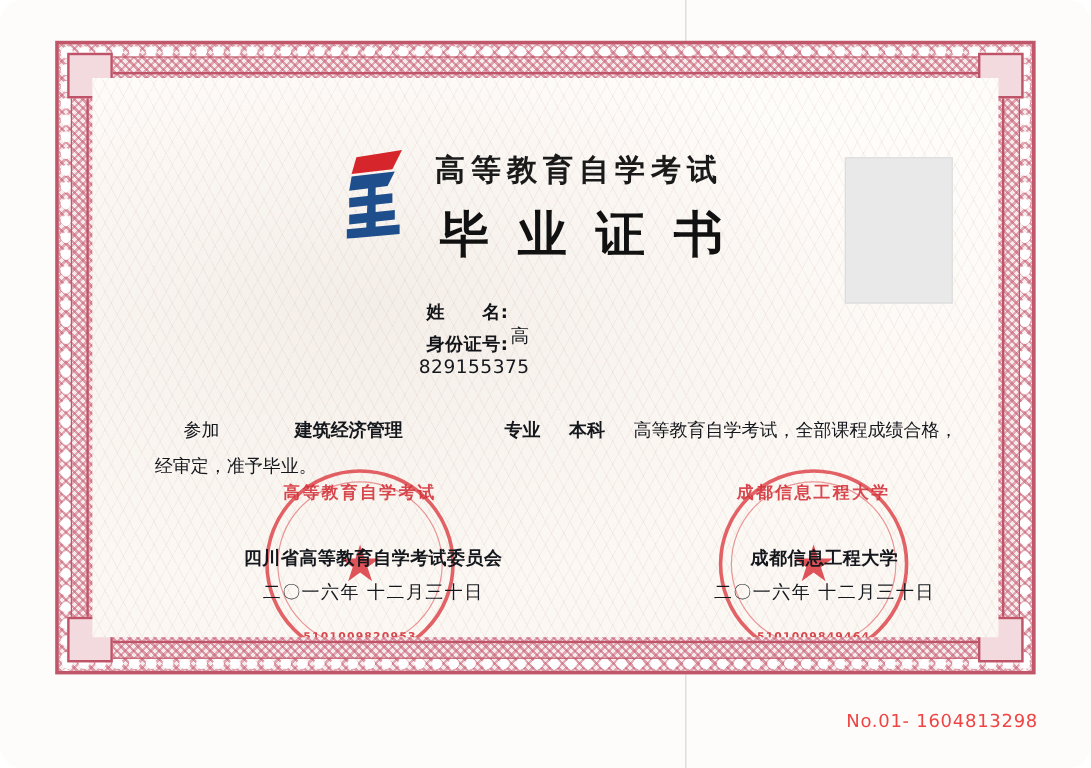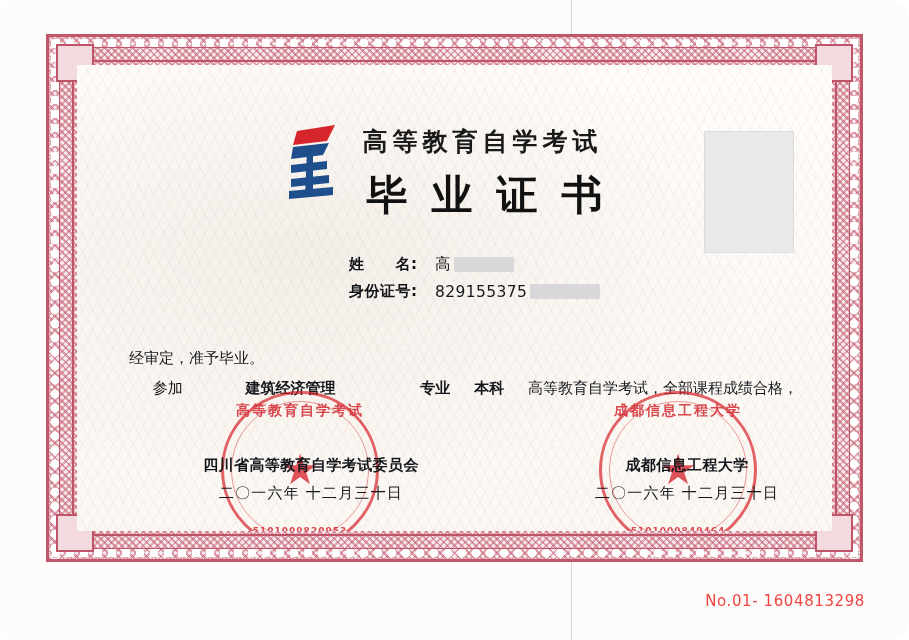--- a/index.html
+++ b/index.html
@@ -171,22 +171,23 @@
   
   #fields {
     position: absolute;
     left: 272px;
     top: 186px;
     font-size: 15px;
     color: #13161a;
   }
   .field-row {
     display: flex;
-    align-items: center;
+    align-items: flex-end;
     height: 27px;
+    flex-direction: column;
   }
   .field-label {
     width: 86px;
     font-family: "DejaVu Sans", "Liberation Sans", sans-serif;
     font-weight: 700;
     font-size: 15px;
     color: #121418;
     letter-spacing: 0.5px;
   }
   .field-value {
@@ -346,35 +347,35 @@
           <span class="redact w-name"></span>
         </div>
         <div class="field-row">
           <span class="field-label">身份证号:</span>
           <span class="field-value">829155375</span>
           <span class="redact w-cert"></span>
         </div>
       </div>
 
       <div id="body-text">
-        <div class="body-line" id="body-line2">
-          <span>经审定，准予毕业。</span>
-        </div>
         <div class="body-line">
           <span class="gap-s"></span>
           <span>参加</span>
           <span class="gap-m"></span>
           <span class="underlined">建筑经济管理</span>
           <span class="gap-l"></span>
           <span class="kw">专业</span>
           <span class="gap-s"></span>
           <span class="kw">本科</span>
           <span class="gap-s"></span>
           <span>高等教育自学考试，全部课程成绩合格，</span>
         </div>
+        <div class="body-line" id="body-line2">
+          <span>经审定，准予毕业。</span>
+        </div>
       </div>
 
       <div class="seal" id="seal-left">
         <div class="seal-ring-inner"></div>
         <div class="arc-top">高等教育自学考试</div>
         <div class="star">★</div>
         <div class="arc-bottom">5101009820953</div>
       </div>
 
       <div class="seal" id="seal-right">

